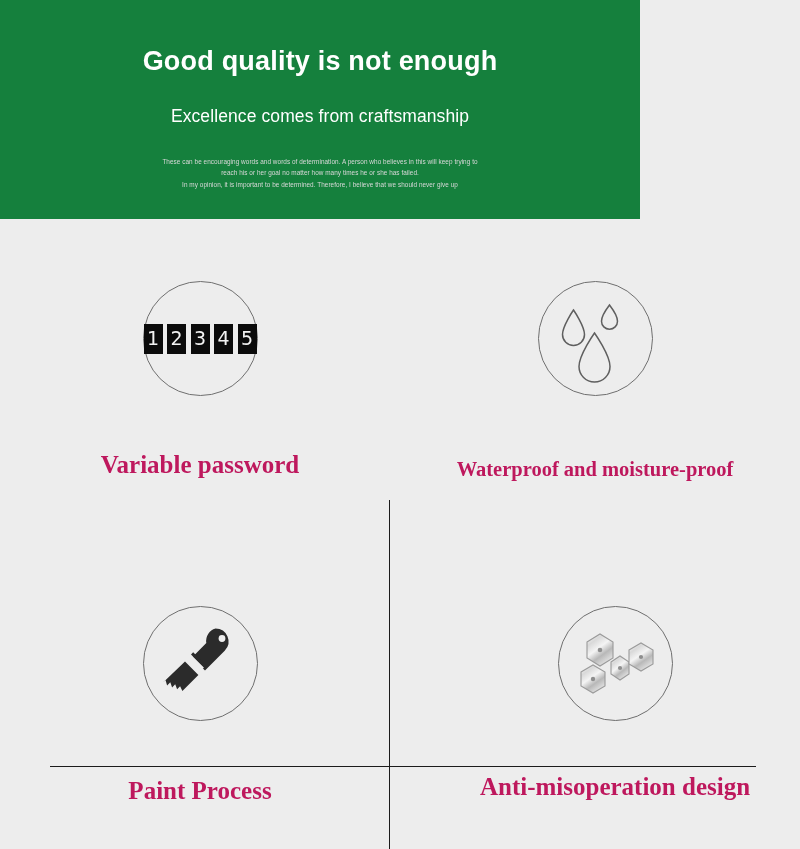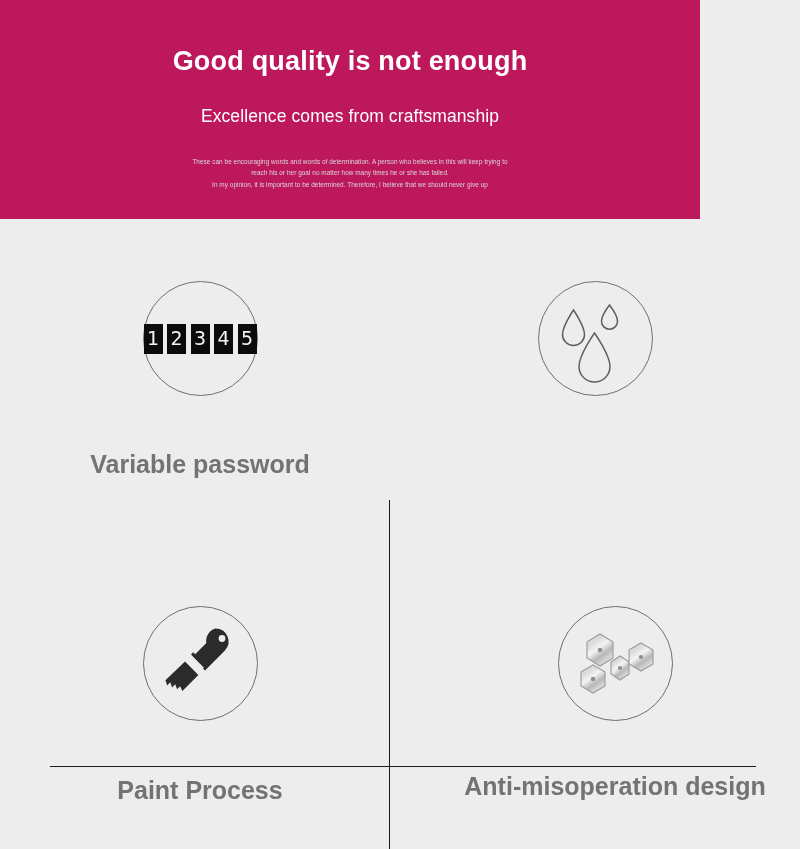--- a/index.html
+++ b/index.html
@@ -9,23 +9,23 @@
   body {
     width: 800px;
     height: 849px;
     background: #ededed;
     font-family: "Liberation Sans", sans-serif;
     overflow: hidden;
   }
 
   
   .header {
-    width: 700px;
+    width: 640px;
     height: 219px;
-    background: #be185d;
+    background: #15803d;
     box-sizing: border-box;
     display: flex;
     flex-direction: column;
     align-items: center;
   }
   .header-title {
     color: #ffffff;
     font-size: 27px;
     font-weight: bold;
     letter-spacing: 0.2px;
@@ -94,24 +94,25 @@
     border-radius: 50%;
     border: 1.3px solid #6f6f6f;
     box-sizing: border-box;
     display: flex;
     align-items: center;
     justify-content: center;
     background: transparent;
   }
   .feature-label {
     margin-top: 0;
-    color: #737373;
+    color: #be185d;
     font-weight: bold;
     line-height: 1;
     white-space: nowrap;
+    font-family: Liberation Serif, serif;
   }
   .label-lg { font-size: 25px; }
   .label-md { font-size: 20.5px; }
 
   .cell-tl .feature-label { margin-top: 56px; }
   .cell-tr .feature-label { margin-top: 63px; }
   .cell-bl .feature-label { margin-top: 57px; }
   .cell-br .feature-label { margin-top: 53px; }
 
   
@@ -171,20 +172,21 @@
     <div class="icon-circle">
       <svg width="92" height="92" viewBox="0 0 92 92">
 
         <path d="M60.5 12 C60.5 12 52.5 22.5 52.5 28.2 A8 8 0 0 0 68.5 28.2 C68.5 22.5 60.5 12 60.5 12 Z" fill="none" stroke="#5f5f5f" stroke-width="1.5"></path>
 
         <path d="M24.5 17 C24.5 17 13.5 33 13.5 41.5 A11 11 0 0 0 35.5 41.5 C35.5 33 24.5 17 24.5 17 Z" fill="none" stroke="#5f5f5f" stroke-width="1.5"></path>
 
         <path d="M45.5 40 C45.5 40 30 62 30 73.5 A15.5 15.5 0 0 0 61 73.5 C61 62 45.5 40 45.5 40 Z" fill="none" stroke="#5f5f5f" stroke-width="1.5"></path>
       </svg>
     </div>
+    <div class="feature-label label-md">Waterproof and moisture-proof</div>
   </div>
 
   <div class="cell cell-bl">
     <div class="icon-circle">
       <svg width="84" height="84" viewBox="0 0 84 84">
         <g fill="#2b2b2b">
 
           <path d="M57.5 6.5 a13 13 0 0 1 9.2 22.2 L47.0 48.4 l-13.0 -13.0 L48.3 21.0 a13 13 0 0 1 9.2 -14.5 Z"></path>
           <circle cx="64.0" cy="16.5" r="3.4" fill="#ededed"></circle>
 

